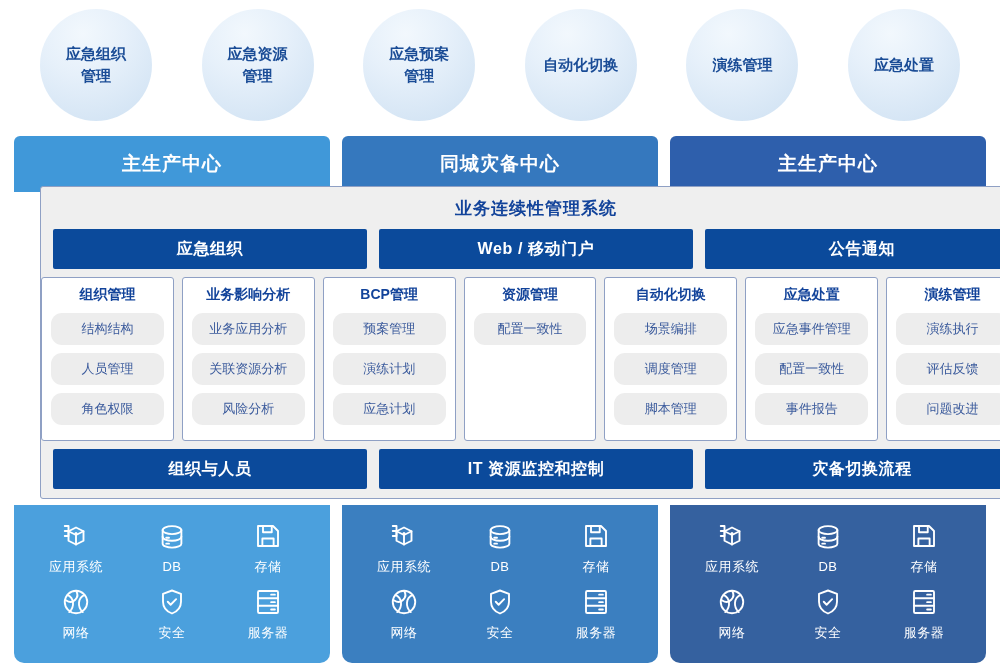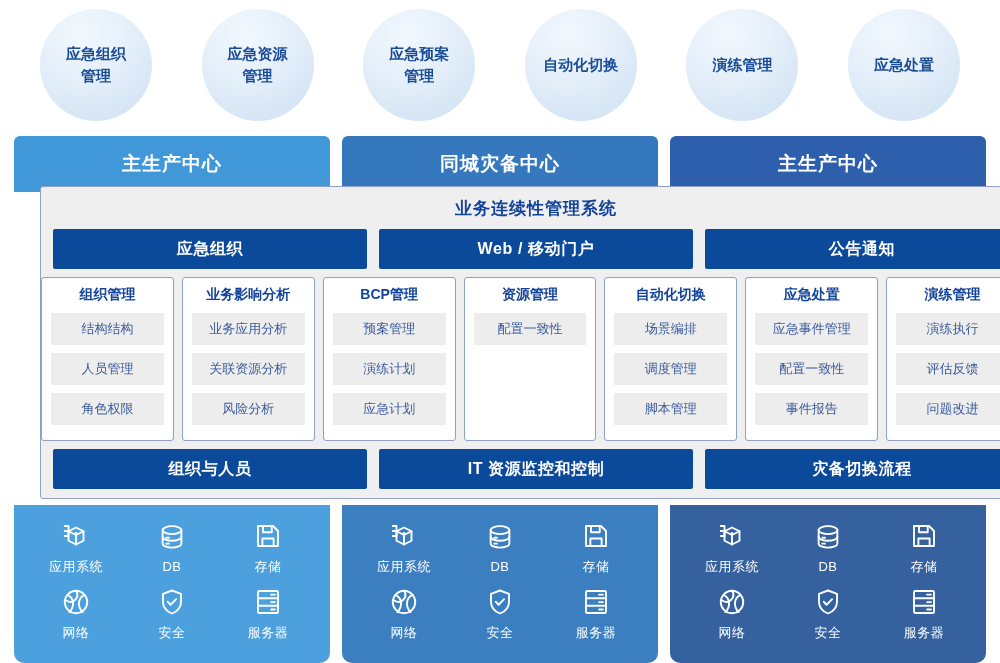--- a/index.html
+++ b/index.html
@@ -121,21 +121,21 @@
     font-weight: bold;
     margin-bottom: 9px;
   }
   .chip {
     background: #ededed;
     color: #3a5a9c;
     font-size: 13px;
     text-align: center;
     padding: 7px 2px;
     margin-bottom: 8px;
-    border-radius: 0;
+    border-radius: 11px;
     white-space: nowrap;
   }
   .chip:last-child { margin-bottom: 0; }
 
   .band-row.lower { margin-top: 8px; }
 
   
   .infra-row {
     position: absolute;
     left: 0; top: 505px;

